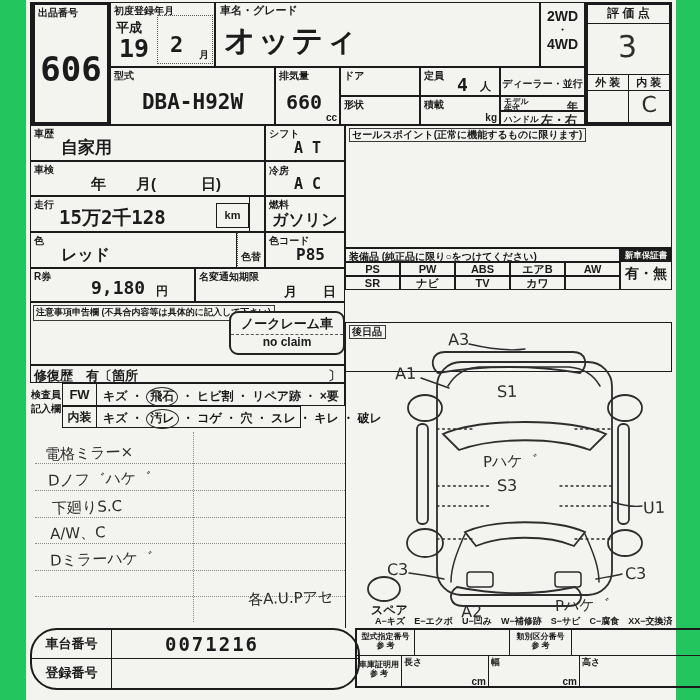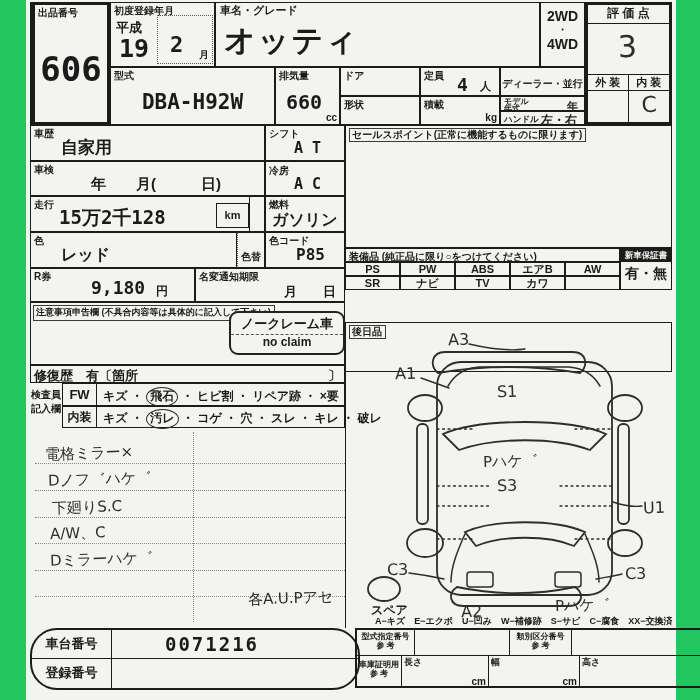--- a/index.html
+++ b/index.html
@@ -198,21 +198,21 @@
     <div>記入欄</div>
   </div>
   <div class="cell" style="left:62px;top:383px;width:283px;height:23px;">
     <div class="abs" style="left:0;top:0;width:34px;height:100%;border-right:1.2px solid #1b1b1b;box-sizing:border-box;text-align:center;font-size:13px;font-weight:700;line-height:21px;">FW</div>
     <div class="abs" style="left:40px;top:3px;font-size:12px;font-weight:700;white-space:nowrap;">
       <span>キズ ・</span>
       <span class="circ">飛石</span>
       <span>・ ヒビ割 ・ リペア跡 ・ ×要</span>
     </div>
   </div>
-  <div class="cell" style="left:62px;top:406px;width:283px;height:22px;">
+  <div class="cell" style="left:62px;top:406px;width:239px;height:22px;">
     <div class="abs" style="left:0;top:0;width:34px;height:100%;border-right:1.2px solid #1b1b1b;box-sizing:border-box;text-align:center;font-size:12px;font-weight:700;line-height:20px;">内装</div>
     <div class="abs" style="left:40px;top:2px;font-size:12px;font-weight:700;white-space:nowrap;">
       <span>キズ ・</span>
       <span class="circ">汚レ</span>
       <span>・ コゲ ・ 穴 ・ スレ ・ キレ ・ 破レ</span>
     </div>
   </div>
 
   <div class="dotv" style="left:193px;top:432px;height:190px;"></div>
   <div class="doth" style="left:35px;top:463px;width:310px;"></div>

